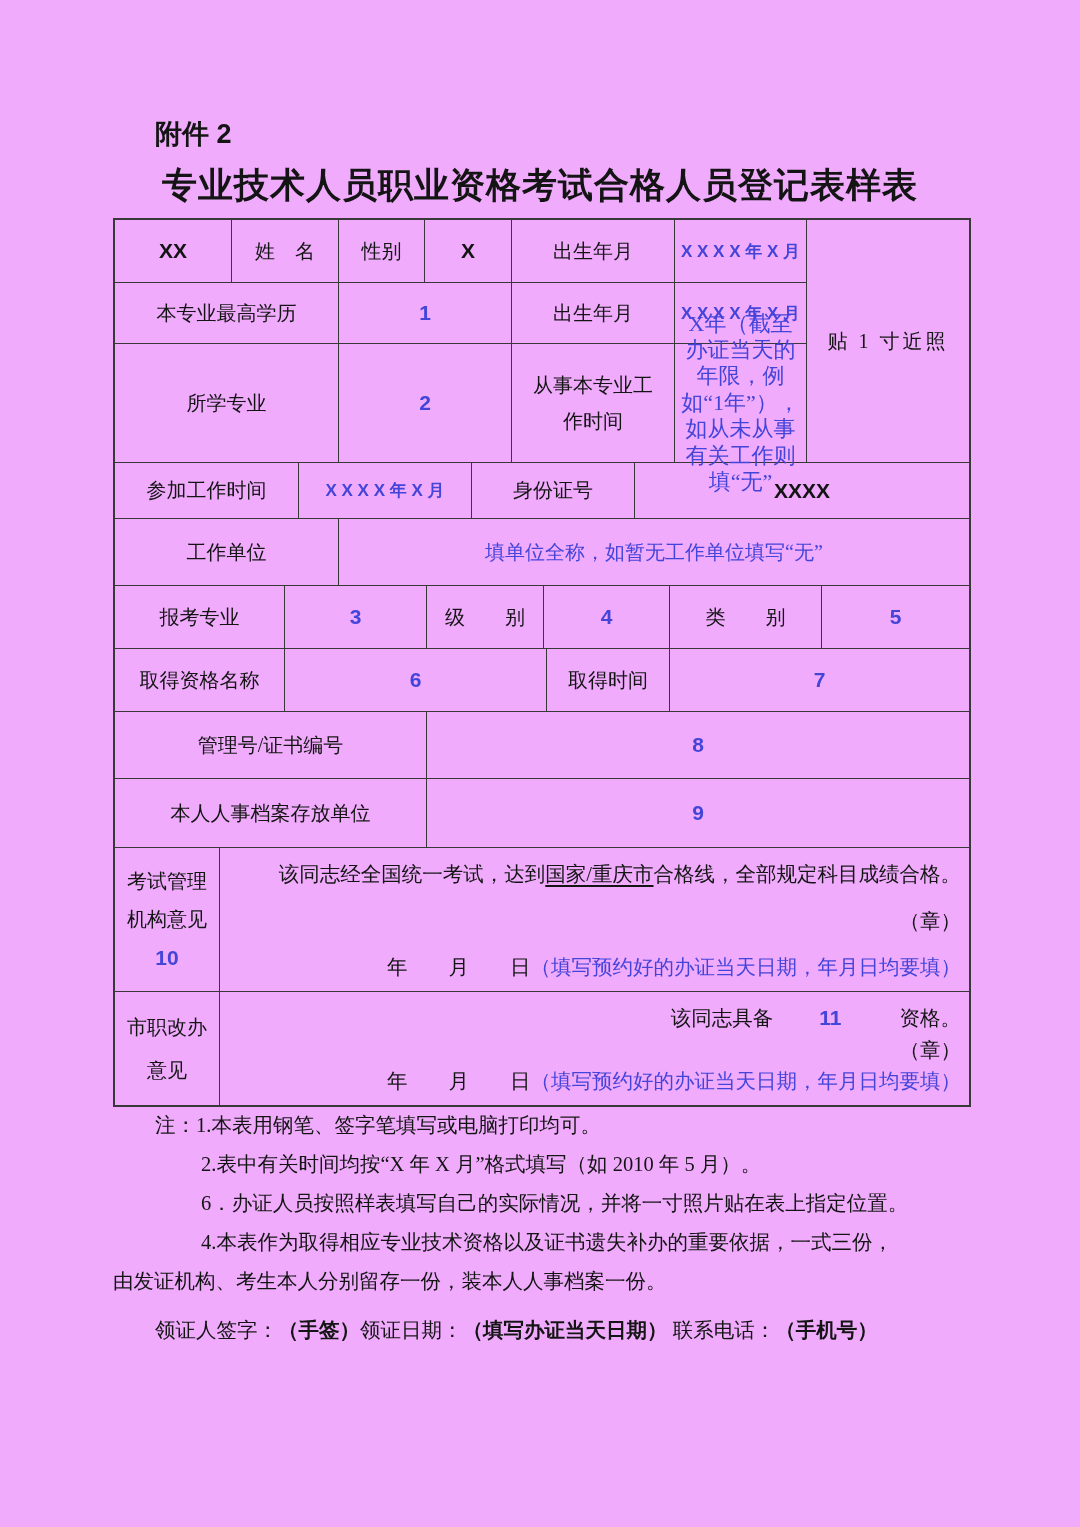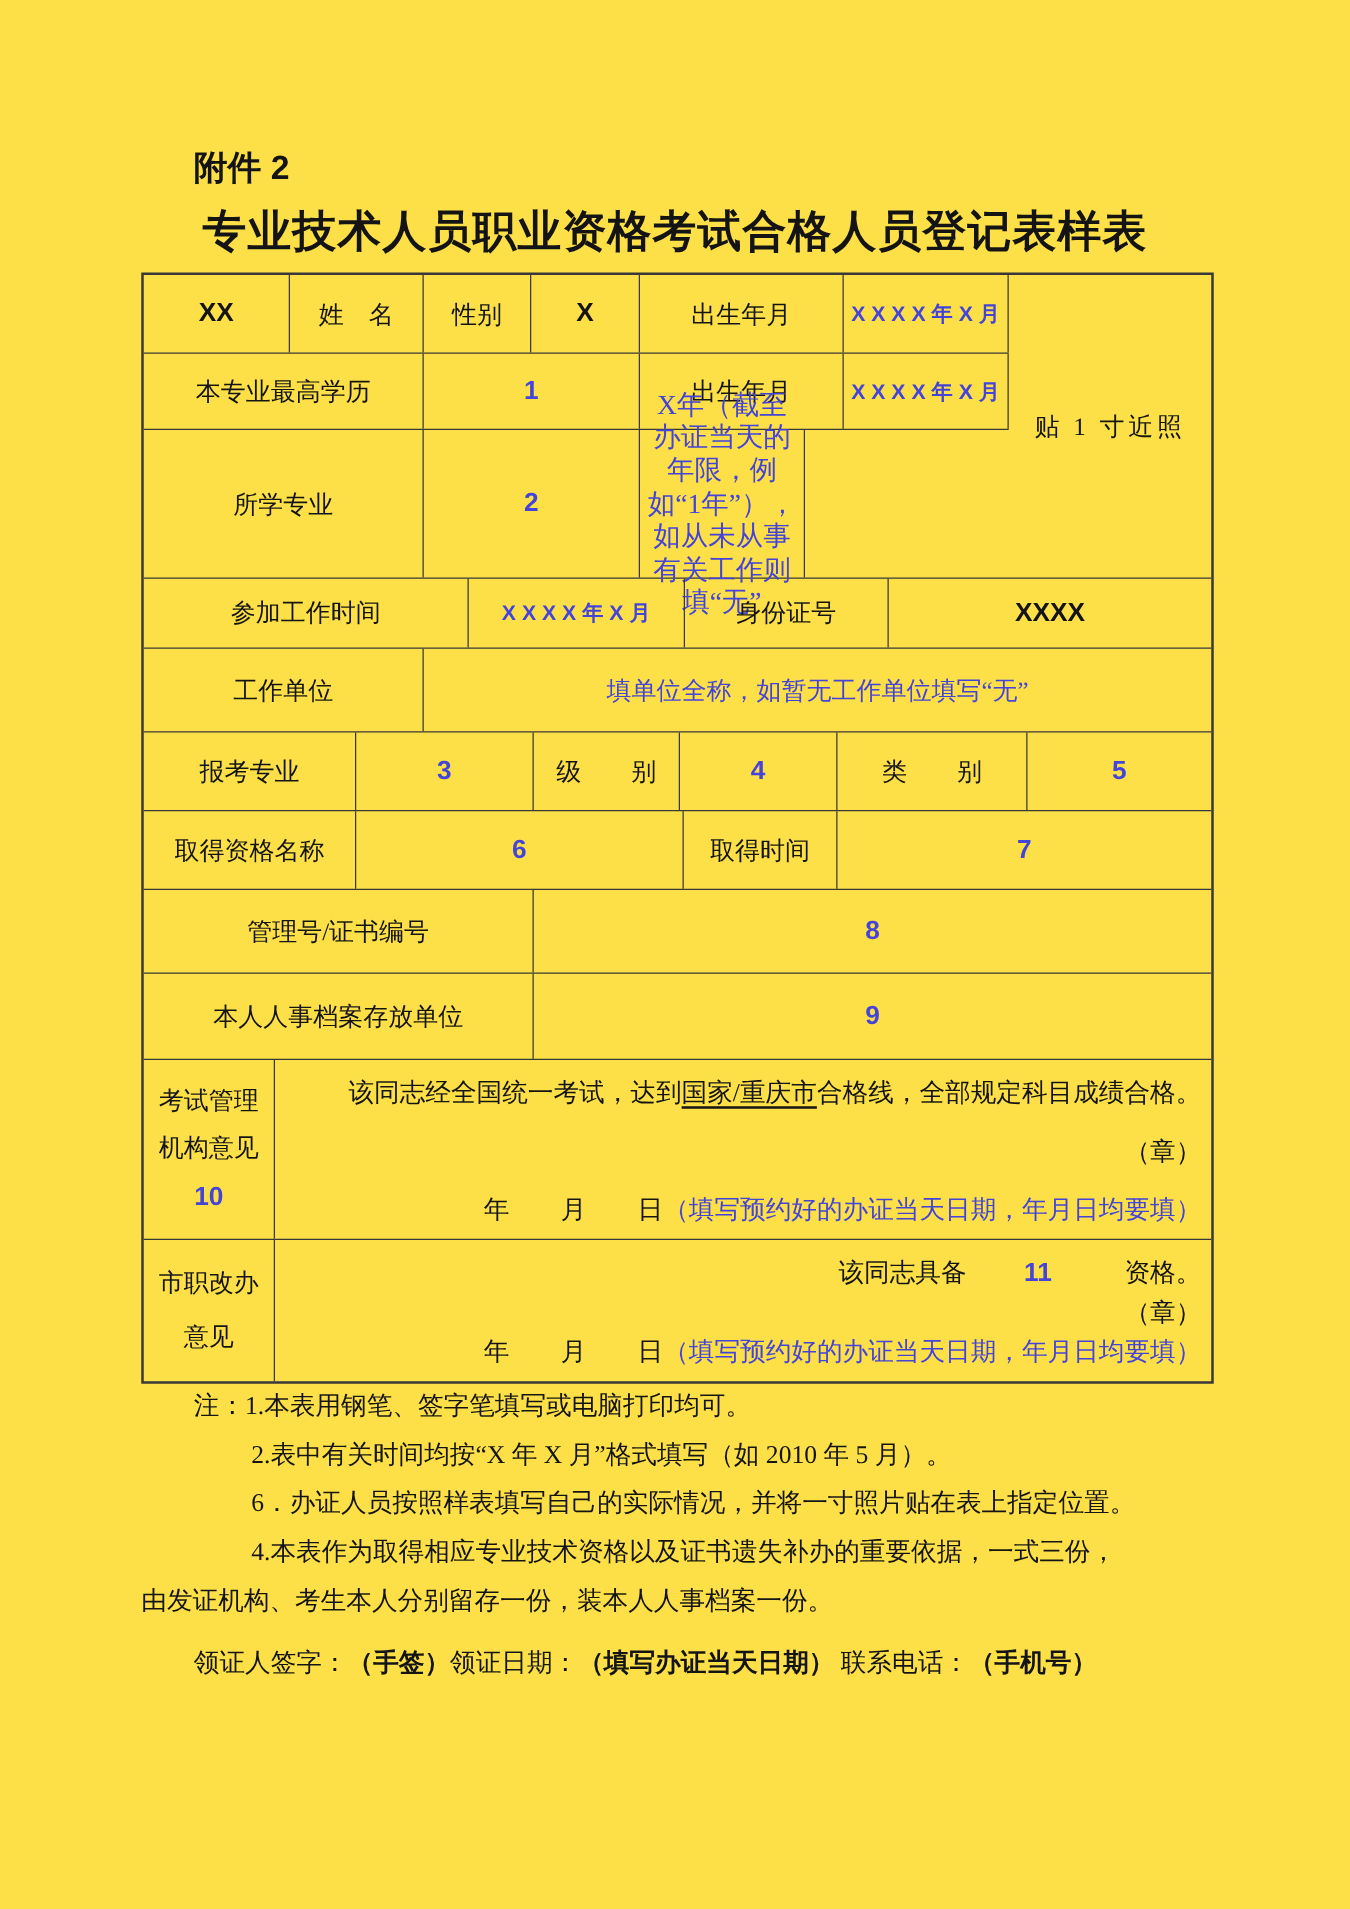--- a/index.html
+++ b/index.html
@@ -1,16 +1,16 @@
 <!DOCTYPE html>
 <html><head>
 <meta charset="utf-8">
 <style>
   html,body{margin:0;padding:0;background:#ffffff;}
-  .page{position:relative;width:1080px;height:1527px;background:#fde047;
+  .page{position:relative;width:1080px;height:1527px;background:#f0abfc;
         font-family:"Liberation Serif","DejaVu Serif",serif;color:#141414;overflow:hidden;}
   .attachment{position:absolute;left:155px;top:116px;font-size:27px;font-weight:bold;
               font-family:"Liberation Sans","DejaVu Sans",sans-serif;}
   .doc-title{position:absolute;left:0;top:162px;width:1080px;text-align:center;
              font-size:35px;font-weight:bold;letter-spacing:1px;}
   
   .form-table{position:absolute;left:113px;top:218px;width:854px;border:2px solid #383838;
               box-sizing:content-box;font-size:20px;}
   .trow{display:flex;border-bottom:1.5px solid #383838;}
   .trow.nobtm{border-bottom:none;}
@@ -65,33 +65,37 @@
         <div class="trow" style="height:60px">
           <div class="cell" style="width:224px">本专业最高学历</div>
           <div class="cell val blue" style="width:173px">1</div>
           <div class="cell" style="width:163px">出生年月</div>
           <div class="cell val blue" style="width:132px;font-size:17px">X X X X 年 X 月</div>
         </div>
 
         <div class="trow nobtm" style="height:118px">
           <div class="cell" style="width:224px">所学专业</div>
           <div class="cell val blue" style="width:173px">2</div>
+          <div class="cell two-line" style="width:163px">
+            <span>从事本专业工</span>
+            <span>作时间</span>
+          </div>
           <div class="cell blue" style="width:132px">
             <span class="smallnote">X年（截至办证当天的年限，例如“1年”），如从未从事有关工作则填“无”</span>
           </div>
         </div>
 
       </div>
       <div class="photo-cell">
         <span>贴 1 寸近照</span>
       </div>
     </div>
 
     <div class="trow" style="height:55px">
-      <div class="cell" style="width:260px">参加工作时间</div>
+      <div class="cell" style="width:184px">参加工作时间</div>
       <div class="cell val blue" style="width:173px;font-size:17px">X X X X 年 X 月</div>
       <div class="cell" style="width:163px">身份证号</div>
       <div class="cell val noright" style="flex:1">XXXX</div>
     </div>
 
     <div class="trow" style="height:66px">
       <div class="cell" style="width:224px">工作单位</div>
       <div class="cell blue noright" style="flex:1">填单位全称，如暂无工作单位填写“无”</div>
     </div>
 

